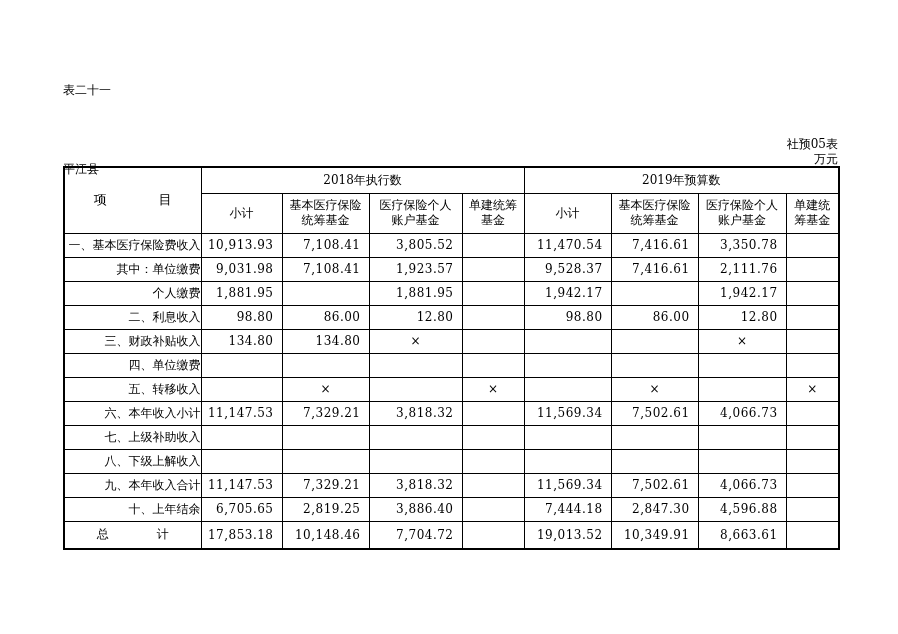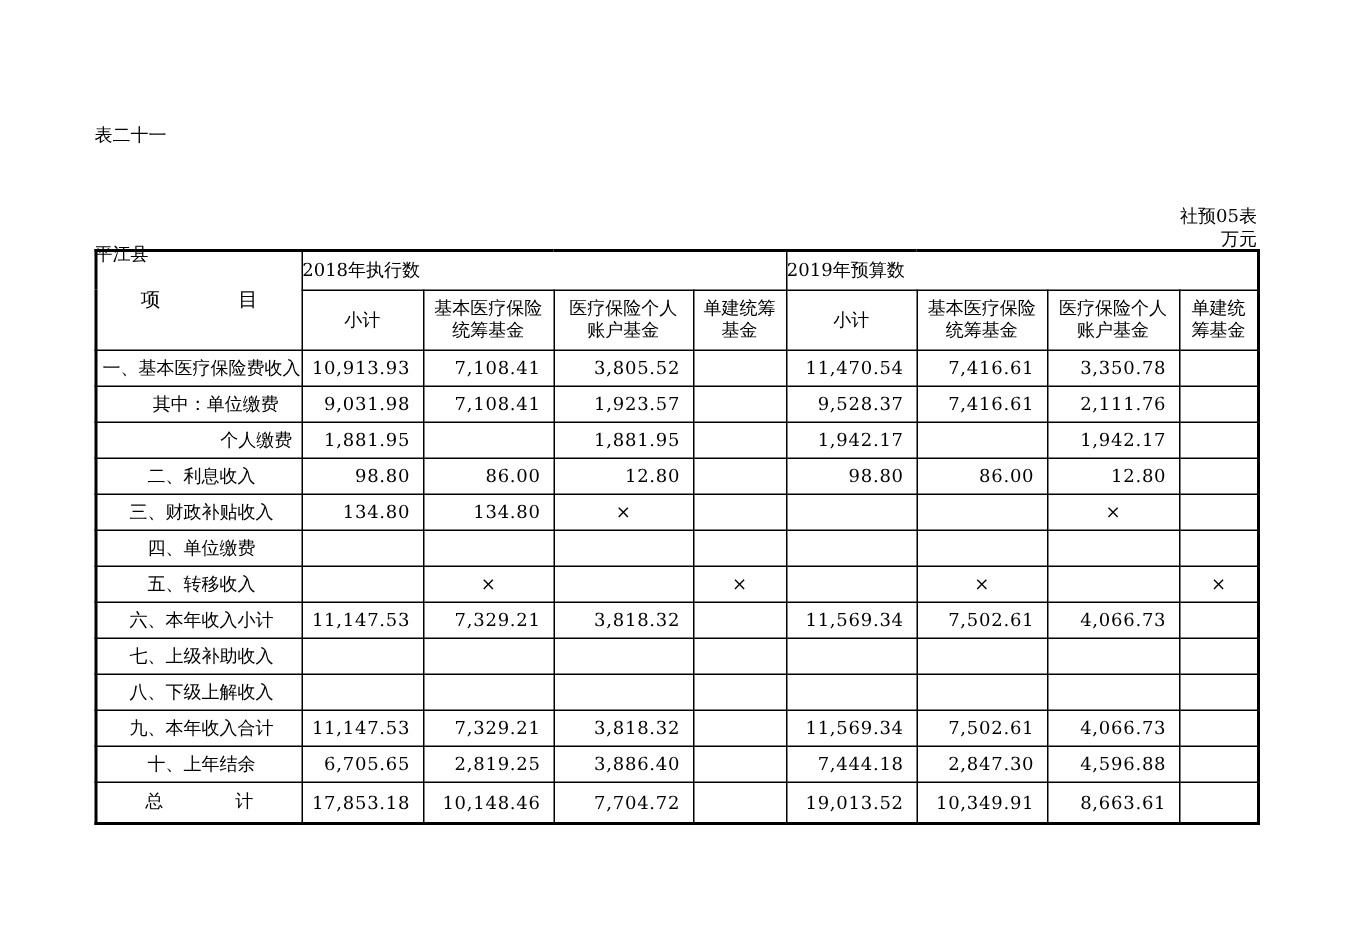--- a/index.html
+++ b/index.html
@@ -22,24 +22,24 @@
     position:absolute; left:63px; top:166px; width:775px;
     border-collapse:collapse; table-layout:fixed;
     border:2px solid #000;
   }
   .budget th, .budget td {
     border:1.5px solid #000;
     font-size:12px; font-weight:normal;
     overflow:hidden;
   }
   th.item-h { text-align:center; font-size:13px; }
-  th.group { height:26px; text-align:left; }
+  th.group { height:26px; text-align:center; }
   th.sub   { height:40px; text-align:center; line-height:15px; padding:0 6px; word-break:break-all; }
   .budget td { height:24px; }
-  td.label { text-align:center; padding-left:3px; }
+  td.label { text-align:right; padding-left:3px; }
   td.label.ind1 { padding-left:22px; }
   td.label.ind2 { padding-left:76px; }
   td.num   { text-align:right; padding-right:8px; letter-spacing:0.5px; }
   td.xmark { text-align:center; letter-spacing:0; }
   tr.total-row td { height:28px; }
   tr.total-row td.label { text-align:center; padding-left:0; }
 </style>
 </head>
 <body>
 

